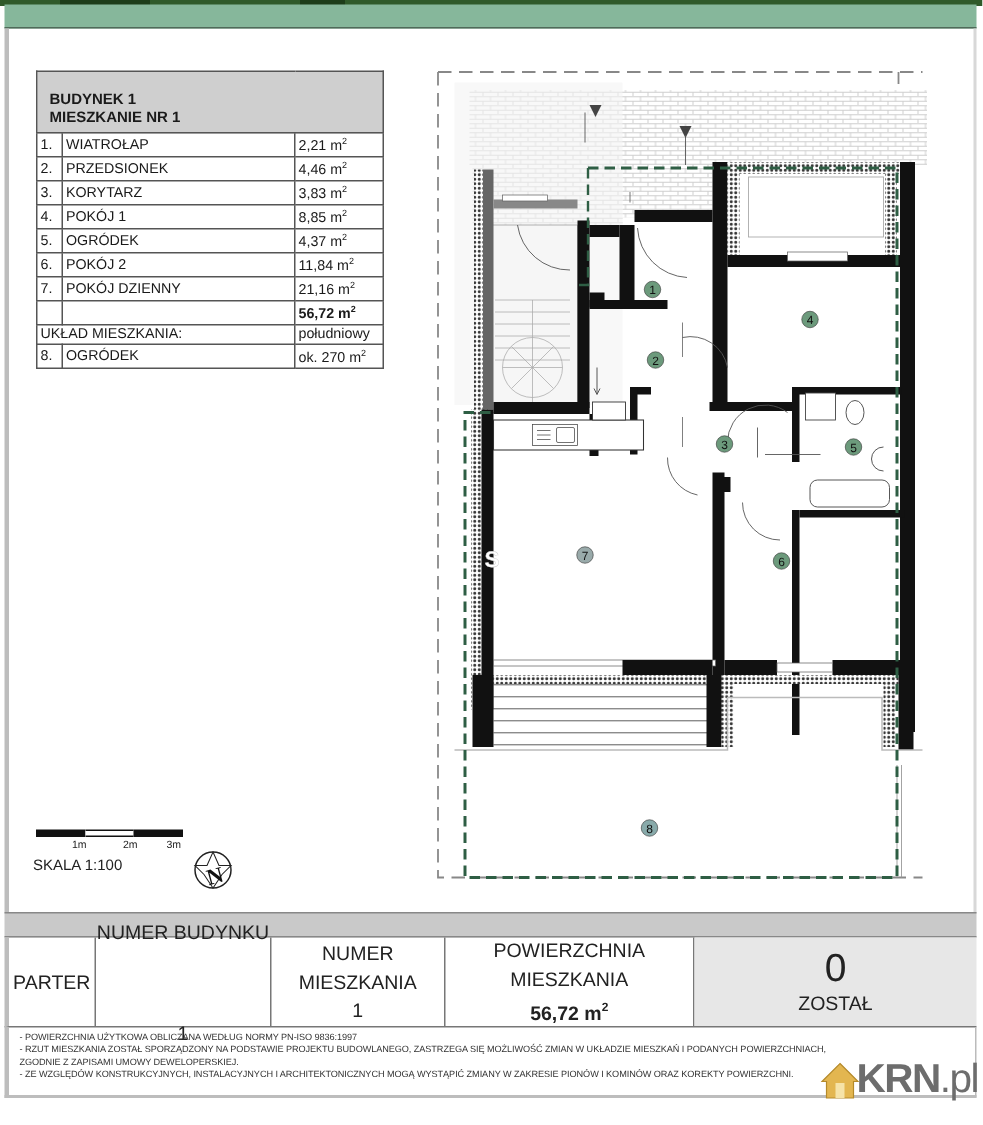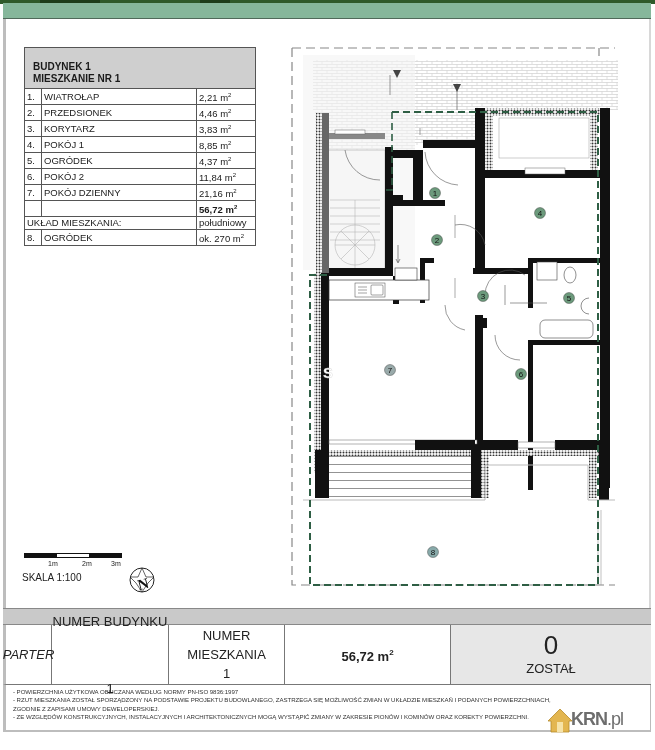--- a/index.html
+++ b/index.html
@@ -30,34 +30,34 @@
   .scale-label { position: absolute; left: 22px; top: 572px; font-size: 10px; color: #222; }
   .north { position: absolute; left: 127px; top: 565px; width: 30px; height: 30px; }
 
   
   .plan { position: absolute; left: 285px; top: 40px; width: 340px; height: 560px; }
 
   
   .gray-band { position: absolute; left: 3px; top: 608px; width: 648px; height: 17px; background: #c9c9c9; border-top: 1px solid #888; border-bottom: 1px solid #888; }
   .info { position: absolute; left: 3px; top: 625px; width: 648px; height: 60px; display: flex; border-bottom: 1px solid #777; border-left: 3px solid #bdbdbd; }
   .info .cell { border-right: 1px solid #777; display: flex; flex-direction: column; align-items: center; justify-content: center; font-size: 13px; color: #222; text-align: center; line-height: 19px; }
-  .info .c1 { width: 46px; font-style: italic; }
+  .info .c1 { width: 58px; }
   .info .c2 { width: 117px; gap: 48px; }
   .info .c3 { width: 116px; }
   .info .c4 { width: 166px; }
   .info .c5 { flex: 1; background: #e7e7e7; border-right: none; }
   .info .big { font-size: 26px; line-height: 28px; }
   .info .bold { font-weight: bold; }
   .info sup { font-size: 8px; vertical-align: 6px; }
 
   .notes { position: absolute; left: 3px; top: 685px; width: 648px; height: 47px; border-left: 3px solid #bdbdbd; border-bottom: 2px solid #bdbdbd; border-right: 1px solid #bbb; padding: 3px 0 0 7px; font-size: 6.1px; color: #333; line-height: 8.3px; letter-spacing: -0.05px; }
 
   .krn { position: absolute; left: 547px; top: 703px; height: 30px; display: flex; align-items: flex-end; }
   .krn .house { width: 26px; height: 26px; }
-  .krn .txt { font-size: 18px; font-weight: bold; color: #6d6d6d; letter-spacing: -1px; line-height: 28px; margin-left: -2px; }
+  .krn .txt { font-size: 27px; font-weight: bold; color: #6d6d6d; letter-spacing: -1px; line-height: 28px; margin-left: -2px; }
   .krn .txt .pl { font-weight: normal; }
 </style>
 </head>
 <body>
 
 <div class="top-dark">
   <div class="seg" style="left:40px;width:60px"></div>
   <div class="seg" style="left:200px;width:30px"></div>
 </div>
 <div class="top-band"></div>
@@ -279,20 +279,21 @@
   </div>
   <div class="cell c2">
     <span>NUMER BUDYNKU</span>
     <span>1</span>
   </div>
   <div class="cell c3">
     <span>NUMER MIESZKANIA</span>
     <span>1</span>
   </div>
   <div class="cell c4">
+    <span>POWIERZCHNIA MIESZKANIA</span>
     <span class="bold"><span>56,72 m</span><sup>2</sup></span>
   </div>
   <div class="cell c5">
     <span class="big">0</span>
     <span>ZOSTAŁ</span>
   </div>
 </div>
 
 <div class="notes">
   <div>- POWIERZCHNIA UŻYTKOWA OBLICZANA WEDŁUG NORMY PN-ISO 9836:1997</div>

